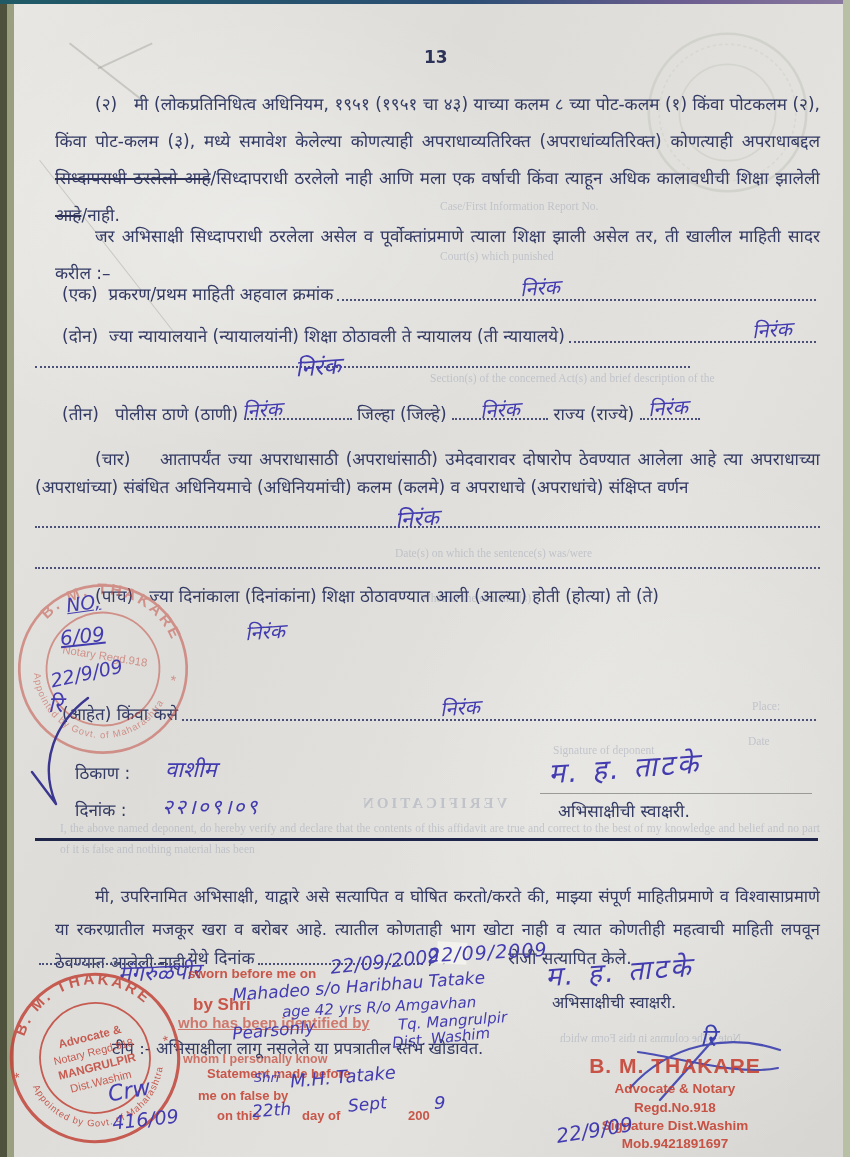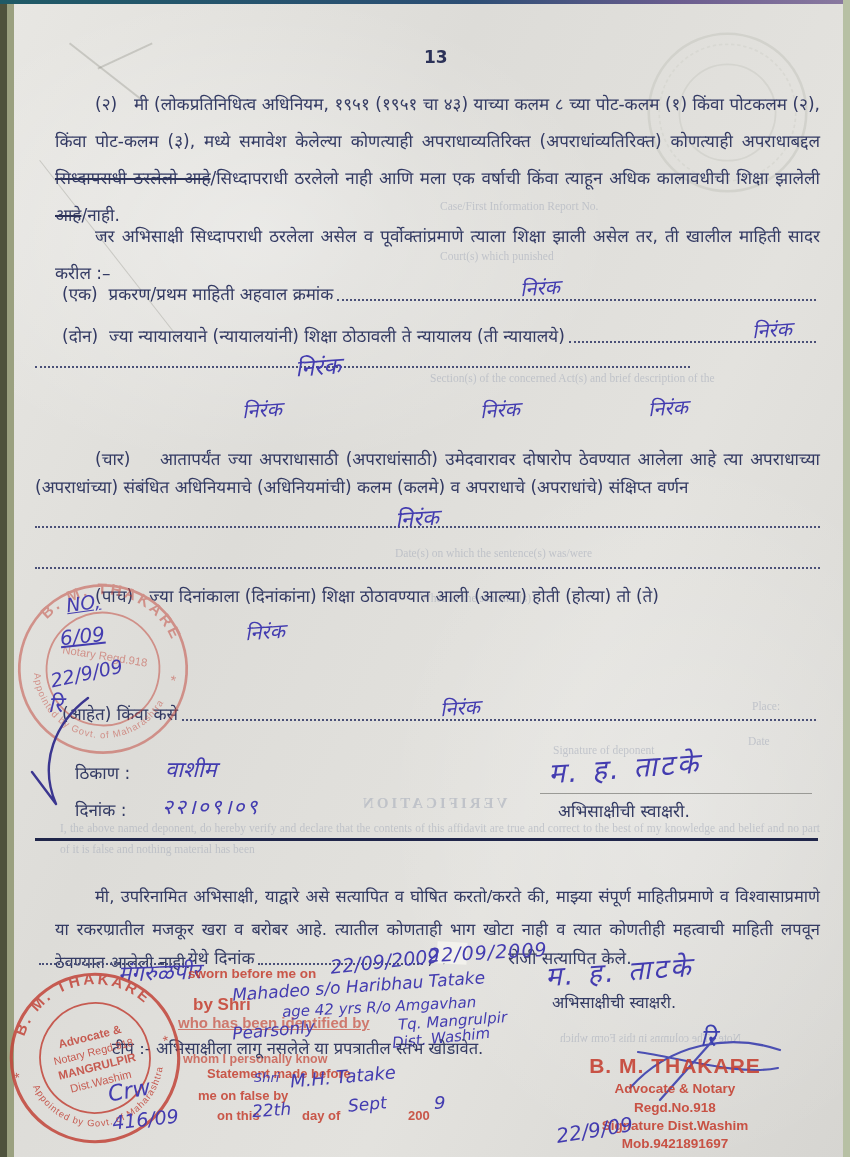--- a/index.html
+++ b/index.html
@@ -81,20 +81,29 @@
 
   <div class="abs row print" style="left:62px;top:325px;width:758px;">
     <span>(दोन)</span>&nbsp;&nbsp;
     <span>ज्या न्यायालयाने (न्यायालयांनी) शिक्षा ठोठावली ते न्यायालय (ती न्यायालये)</span>
     <span class="dotfill" style="flex:1;"></span>
   </div>
   <div class="abs hw hwnil" style="left:752px;top:316px;">निरंक</div>
   <div class="abs dseg" style="left:35px;top:352px;width:655px;"></div>
   <div class="abs hw hwnil" style="left:295px;top:350px;font-size:23px;">निरंक</div>
 
+  <div class="abs print" style="left:62px;top:403px;white-space:nowrap;">
+    <span>(तीन)</span>&nbsp;&nbsp;
+    <span>पोलीस ठाणे (ठाणी)</span>
+    <span class="dseg" style="width:108px;"></span>
+    <span>जिल्हा (जिल्हे)</span>
+    <span class="dseg" style="width:96px;"></span>
+    <span>राज्य (राज्ये)</span>
+    <span class="dseg" style="width:60px;"></span>
+  </div>
   <div class="abs hw hwnil" style="left:242px;top:396px;">निरंक</div>
   <div class="abs hw hwnil" style="left:480px;top:396px;">निरंक</div>
   <div class="abs hw hwnil" style="left:648px;top:394px;">निरंक</div>
 
   <div class="abs print" style="left:35px;top:445px;width:785px;line-height:28px;text-align:justify;text-indent:60px;">
     <span>(चार)</span>&nbsp;&nbsp;&nbsp;
     <span>आतापर्यंत ज्या अपराधासाठी (अपराधांसाठी) उमेदवारावर दोषारोप ठेवण्यात आलेला आहे त्या अपराधाच्या (अपराधांच्या) संबंधित अधिनियमाचे (अधिनियमांची) कलम (कलमे) व अपराधाचे (अपराधांचे) संक्षिप्त वर्णन</span>
   </div>
   <div class="abs dseg" style="left:35px;top:512px;width:785px;"></div>
   <div class="abs hw hwnil" style="left:395px;top:502px;font-size:22px;">निरंक</div>

